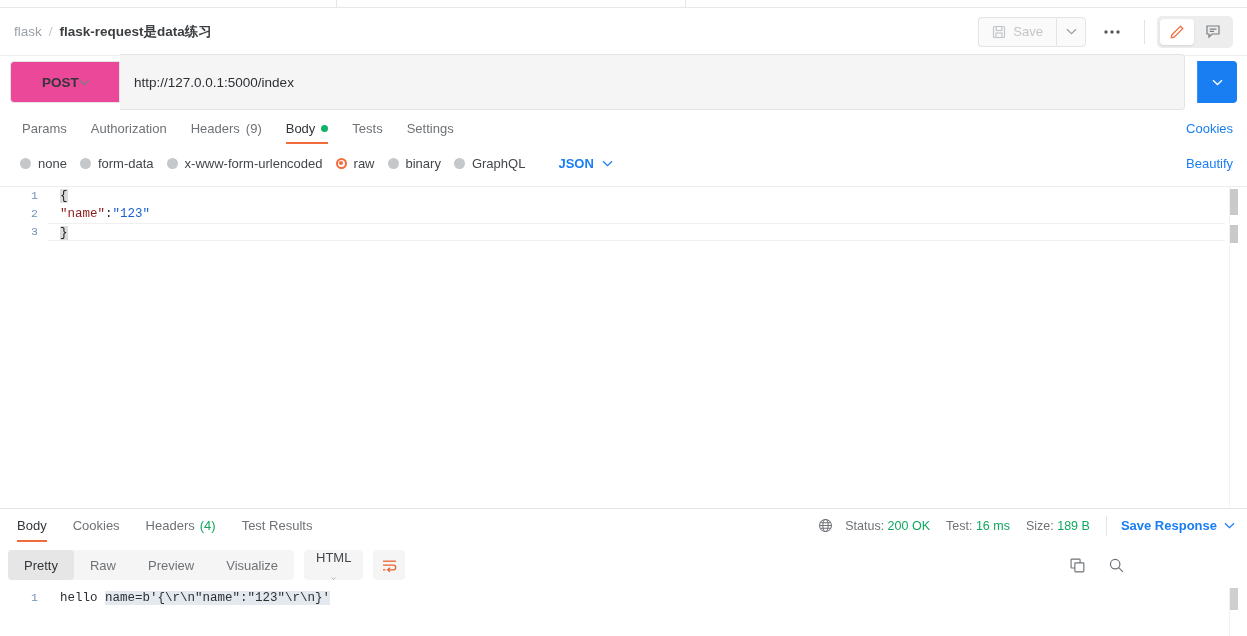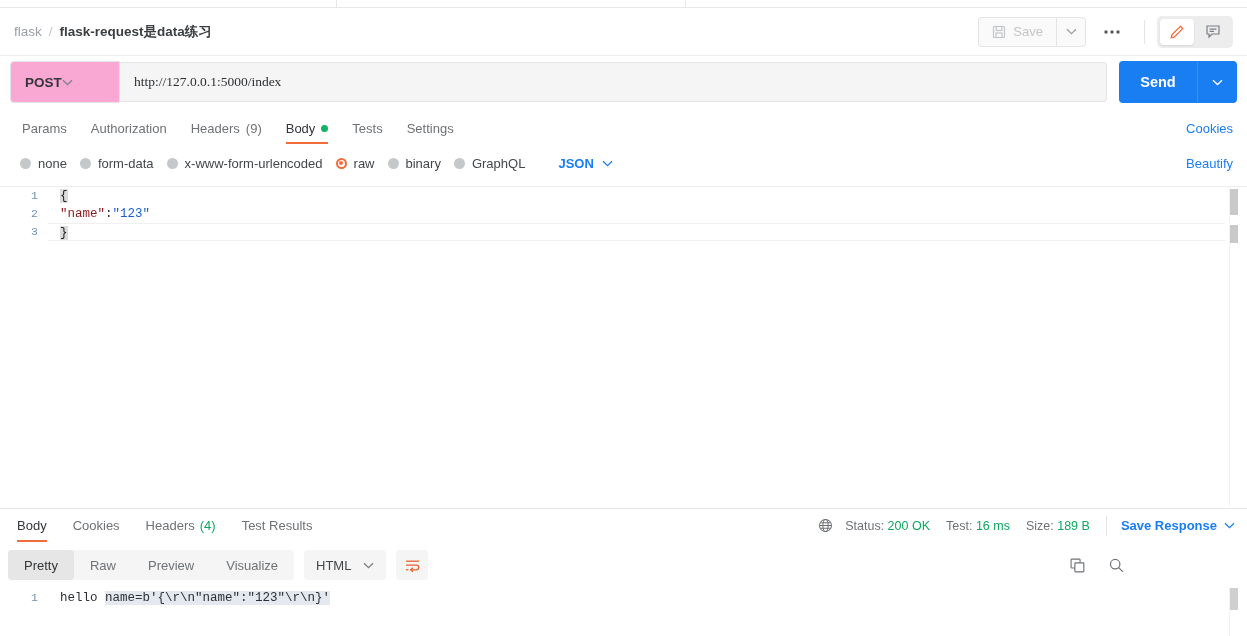--- a/index.html
+++ b/index.html
@@ -46,28 +46,28 @@
     color:#6e7277; font-size:15px; letter-spacing:1px; margin-left:6px;
   }
   .vsep { width:1px; height:24px; background:#e4e4e4; margin:0 12px; }
   .toggle-group { display:flex; background:#ededed; border-radius:5px; padding:3px; gap:2px; }
   .tg-item { width:34px; height:26px; border-radius:4px; display:flex; align-items:center; justify-content:center; }
   .tg-item.active { background:#fff; box-shadow:0 1px 2px rgba(0,0,0,.10); }
 
   
   .urlbar { position:absolute; top:60px; left:10px; width:1227px; height:44px; display:flex; align-items:center; }
   .method {
-    width:110px; height:42px; background:#f9a8d4; border:1px solid #e4e4e4;
-    border-radius:4px 0 0 4px; display:flex; align-items:center; justify-content:flex-start;
+    width:110px; height:42px; background:#ec4899; border:1px solid #e4e4e4;
+    border-radius:4px 0 0 4px; display:flex; align-items:center; justify-content:center;
     padding:0 12px 0 14px; font-size:13.5px; font-weight:bold; color:#32363a;
   }
   .urlinput {
-    flex:1; height:40px; background:#f5f5f5; border:1px solid #e4e4e4; border-left:none;
+    flex:1; height:56px; background:#f5f5f5; border:1px solid #e4e4e4; border-left:none;
     border-radius:0 4px 4px 0; display:flex; align-items:center; padding:0 14px;
-    font-size:13.5px; color:#2c2f33; margin-right:12px;font-family:Liberation Serif, serif;
+    font-size:13.5px; color:#2c2f33; margin-right:12px;
   }
   .send-btn {
     width:78px; height:42px; background:#1a7ef3; color:#fff; font-size:14.5px; font-weight:bold;
     border-radius:4px 0 0 4px; display:flex; align-items:center; justify-content:center;
   }
   .send-caret {
     width:40px; height:42px; background:#1a7ef3; color:#fff;
     border-radius:0 4px 4px 0; display:flex; align-items:center; justify-content:center;
     border-left:1px solid #3b8ff5;
   }
@@ -155,21 +155,21 @@
   
   .resp-tools {
     position:absolute; top:546px; left:8px; width:1135px; height:38px;
     display:flex; align-items:center;
   }
   .seg { display:flex; background:#f5f5f5; border-radius:4px; height:30px; align-items:center; }
   .seg-item { height:30px; padding:0 16px; display:flex; align-items:center; font-size:13px; color:#6e7277; border-radius:4px; }
   .seg-item.active { background:#e6e6e6; color:#32363a; }
   .fmt-sel {
     margin-left:10px; height:30px; background:#f5f5f5; border-radius:4px;
-    display:flex; align-items:center; gap:12px; padding:0 12px; font-size:13px; color:#43474b;
+    display:flex; align-items:center; gap:12px; padding:0 12px; font-size:13px; color:#43474b;flex-direction:column;
   }
   .wrap-btn {
     margin-left:10px; width:32px; height:30px; background:#f5f5f5; border-radius:4px;
     display:flex; align-items:center; justify-content:center;
   }
   .resp-icons { margin-left:auto; display:flex; align-items:center; gap:22px; padding-right:18px; }
 
   
   .resp-body { position:absolute; top:588px; left:0; width:1247px; height:48px; background:#fff; }
   .rb-gutter { position:absolute; left:0; top:0; width:48px; }
@@ -248,21 +248,20 @@
   <div class="urlbar">
     <div class="method">
       <span>POST</span>
       <svg width="11" height="7" viewBox="0 0 11 7" fill="none" stroke="#7b7f84" stroke-width="1.3">
         <path d="M1 1.3 L5.5 5.6 L10 1.3"></path>
       </svg>
     </div>
     <div class="urlinput">
       <span title="Enter request URL">http://127.0.0.1:5000/index</span>
     </div>
-    <div class="send-btn">Send</div>
     <div class="send-caret">
       <svg width="11" height="7" viewBox="0 0 11 7" fill="none" stroke="#ffffff" stroke-width="1.4">
         <path d="M1 1.3 L5.5 5.6 L10 1.3"></path>
       </svg>
     </div>
   </div>
 
   <div class="req-tabs">
     <div class="rtab">
       <span>Params</span>

